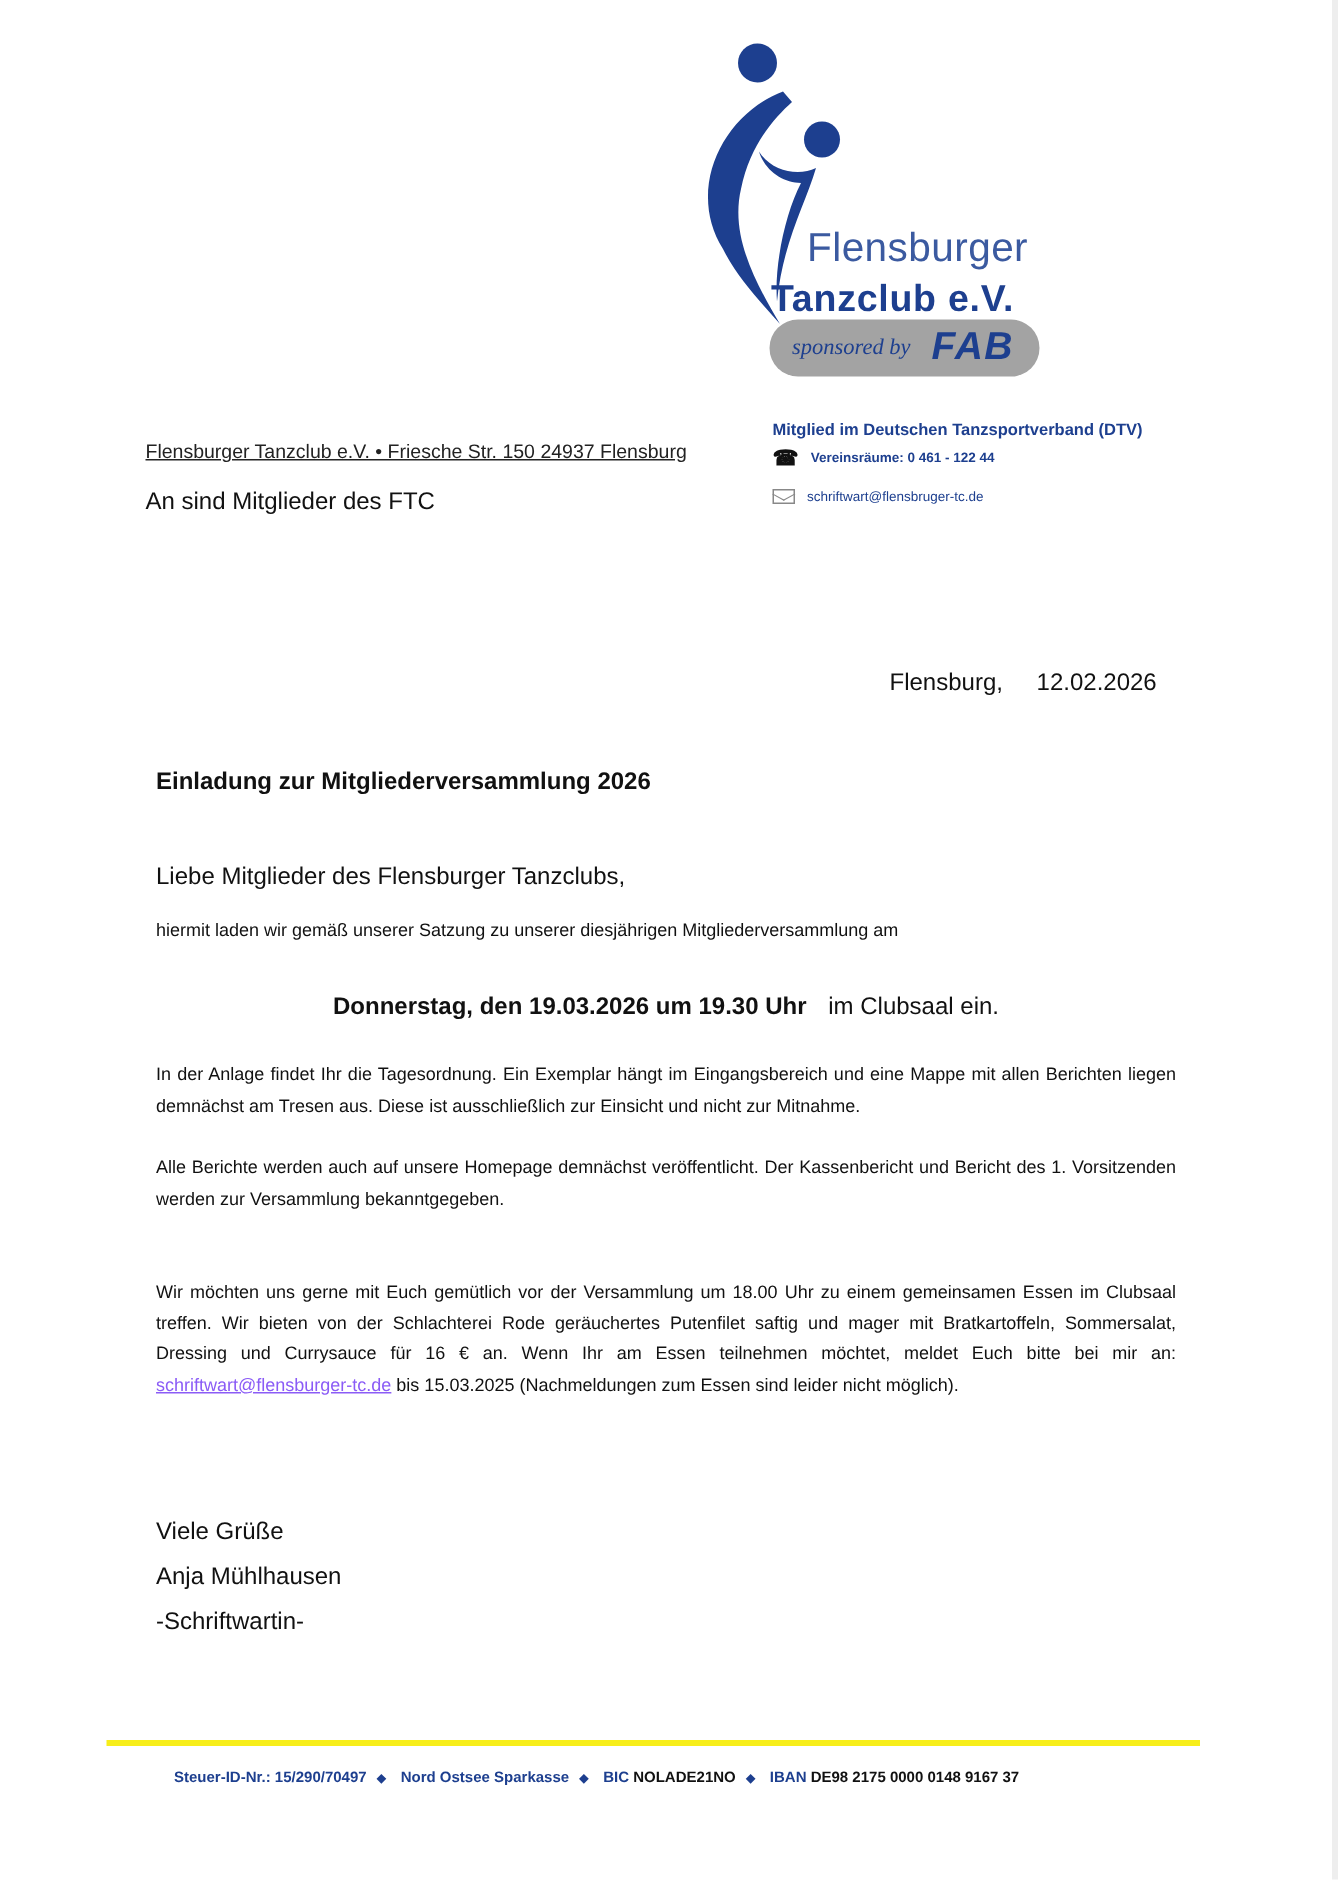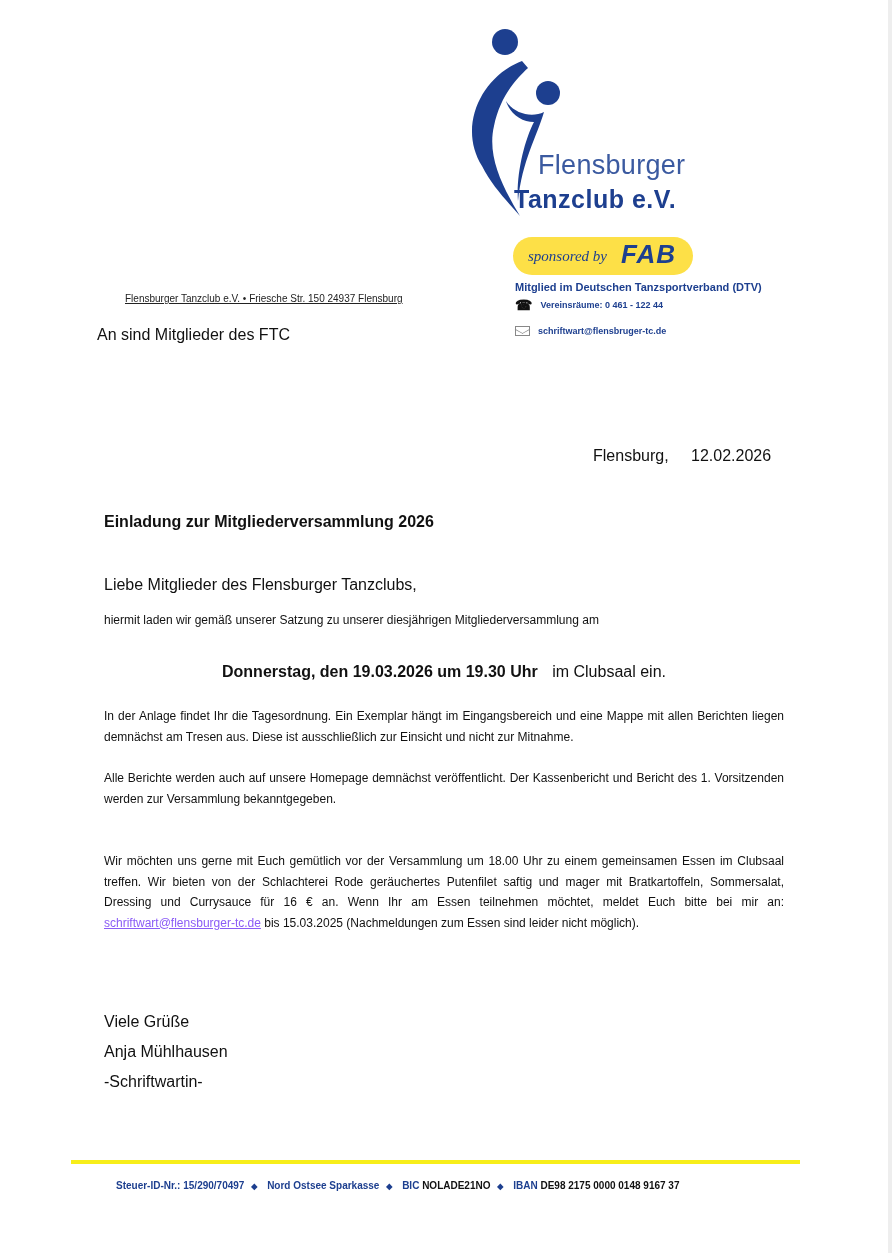--- a/index.html
+++ b/index.html
@@ -4,30 +4,30 @@
 <style>
   html, body { margin:0; padding:0; }
   body { width:892px; height:1253px; background:#ffffff; position:relative; overflow:hidden;
          font-family:"Liberation Sans", sans-serif; color:#111; }
   .page-edge { position:absolute; right:0; top:0; width:4px; height:1253px; background:#eeeeee; }
   .abs { position:absolute; }
   
   .logo { left:462px; top:26px; width:240px; height:245px; }
   .logo-text-1 { left:538px; top:150px; font-size:27px; color:#3b5aa0; letter-spacing:0.3px; font-weight:normal; }
   .logo-text-2 { left:514px; top:185px; font-size:25px; color:#1d3f8f; font-weight:bold; letter-spacing:0.5px; }
-  .sponsor { left:513px; top:237px; width:180px; height:38px; background:#fde047; border-radius:19px; }
+  .sponsor { left:513px; top:213px; width:180px; height:38px; background:#a3a3a3; border-radius:19px; }
   .sponsor-by { position:absolute; left:15px; top:11px; font-family:"Liberation Serif", serif; font-style:italic; font-size:15px; color:#1d3f8f; }
   .sponsor-fab { position:absolute; left:108px; top:2px; font-size:26px; font-weight:bold; font-style:italic; color:#1d3f8f; letter-spacing:1px; }
   
-  .sender-line { left:97px; top:293px; font-size:10px; color:#222; text-decoration:underline;margin-left:28px; }
+  .sender-line { left:97px; top:293px; font-size:13px; color:#222; text-decoration:underline; }
   .recipient { left:97px; top:326px; font-size:16px; color:#111; }
   
   .contact-dtv { left:515px; top:281px; font-size:11px; font-weight:bold; color:#1d3f8f; }
   .contact-phone { left:515px; top:298px; font-size:9px; font-weight:bold; color:#1d3f8f; display:flex; align-items:center; gap:8px; }
-  .contact-mail { left:515px; top:326px; font-size:9px; font-weight:bold; color:#1d3f8f; display:flex; align-items:center; gap:8px; }
+  .contact-mail { left:515px; top:326px; font-size:9px; font-weight:normal; color:#1d3f8f; display:flex; align-items:center; gap:8px; }
   .icon-phone { font-size:14px; color:#111; line-height:1; }
   .icon-mail { width:15px; height:10px; border:1px solid #888; position:relative; box-sizing:border-box; background:#fff; }
   .icon-mail::before { content:""; position:absolute; left:1px; top:-3px; width:10px; height:10px; border-right:1px solid #888; border-bottom:1px solid #888; transform:scaleY(0.55) rotate(45deg); }
   
   .date-line { left:593px; top:447px; font-size:16px; }
   .date-line .place { margin-right:18px; }
   
   .subject { left:104px; top:513px; font-size:16px; font-weight:bold; }
   .salutation { left:104px; top:576px; font-size:16px; }
   .para { left:104px; width:680px; font-size:12px; line-height:20.5px; text-align:justify; }

